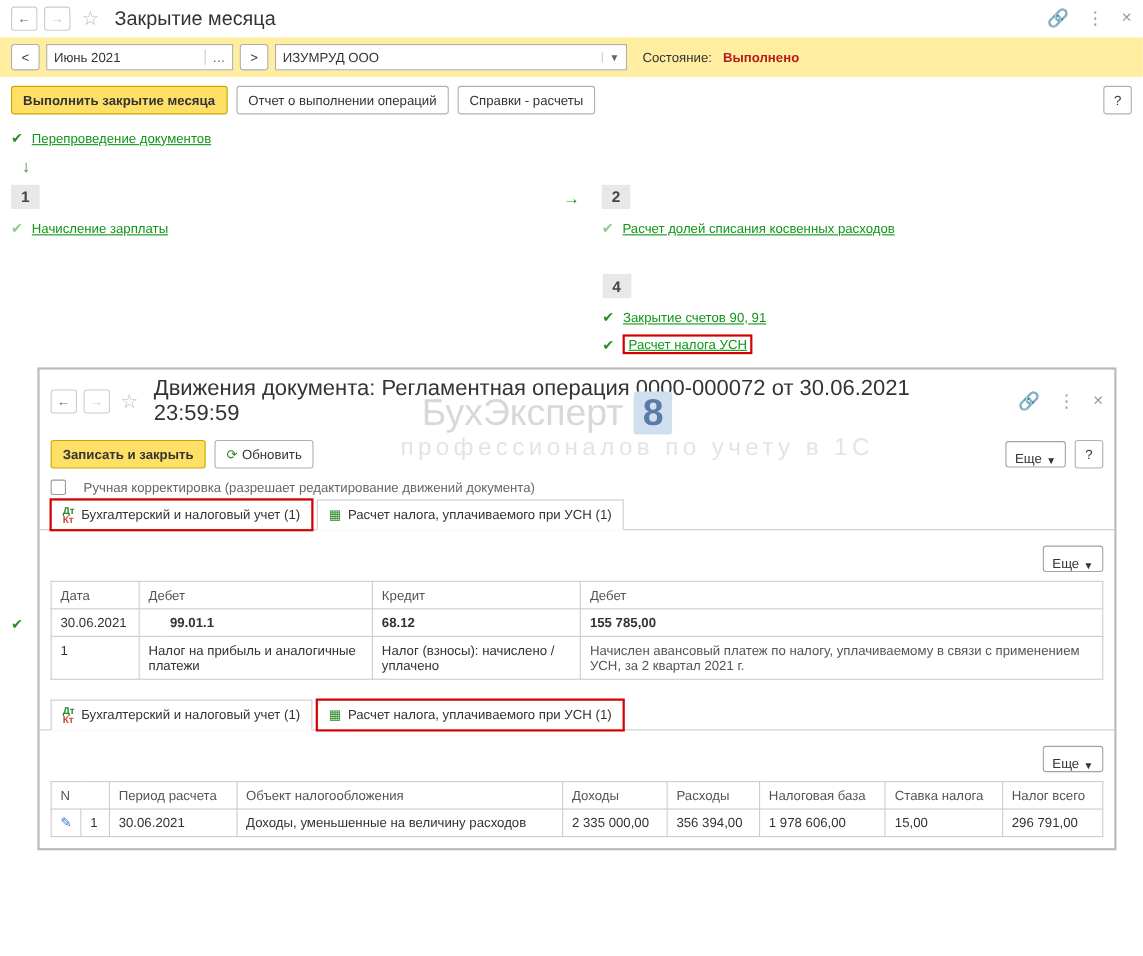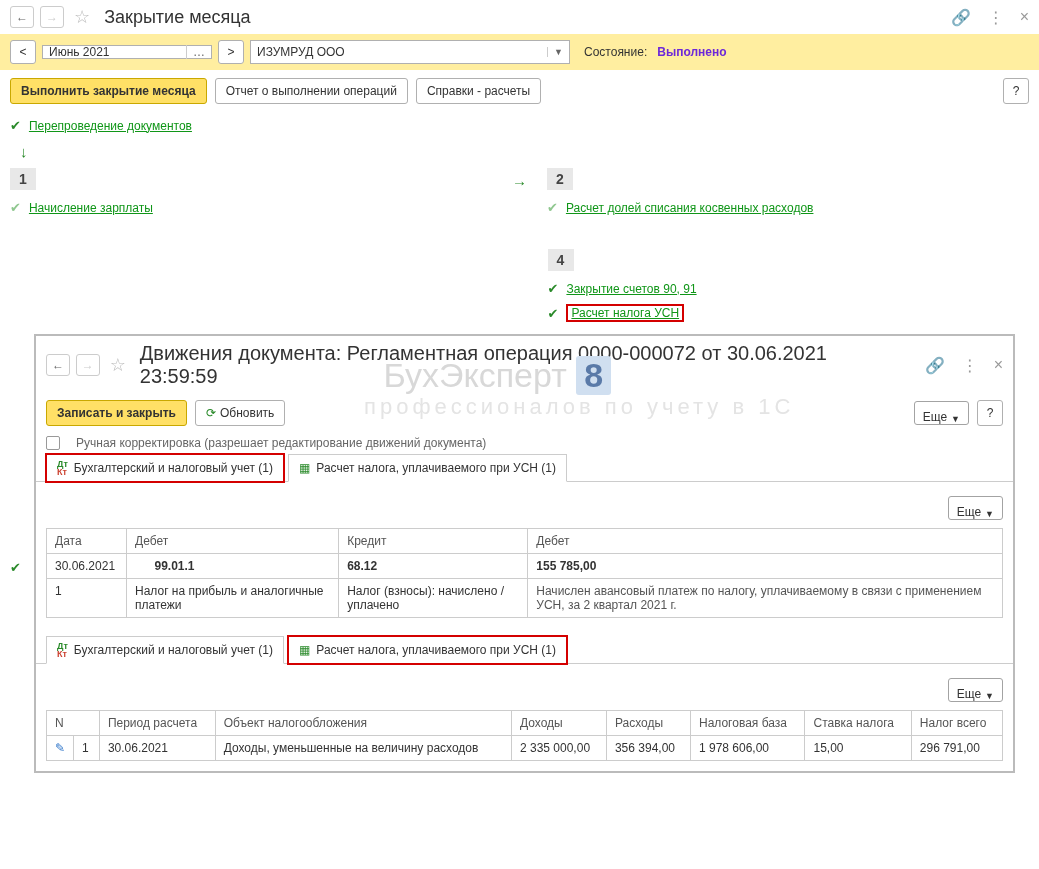--- a/index.html
+++ b/index.html
@@ -6,26 +6,26 @@
 *{box-sizing:border-box}
 .window{width:1039px}
 .titlebar{display:flex;align-items:center;padding:6px 10px;gap:6px}
 .nav-btn{width:24px;height:22px;border:1px solid #ccc;border-radius:3px;background:#fff;display:flex;align-items:center;justify-content:center;cursor:pointer;color:#666}
 .star{color:#bbb;font-size:18px;margin:0 4px}
 .title{font-size:18px;margin-left:4px}
 .spacer{flex:1}
 .tb-ico{color:#999;font-size:16px;margin-left:10px;cursor:pointer}
 .periodbar{background:#ffeea0;padding:6px 10px;display:flex;align-items:center;gap:6px}
 .sq-btn{width:26px;height:24px;border:1px solid #b0b0b0;background:#fff;border-radius:3px;display:flex;align-items:center;justify-content:center;cursor:pointer}
-.period-input{width:170px;height:14px;border:1px solid #b0b0b0;background:#fff;padding:0 6px;display:flex;align-items:center;justify-content:space-between}
+.period-input{width:170px;height:24px;border:1px solid #b0b0b0;background:#fff;padding:0 6px;display:flex;align-items:center;justify-content:space-between}
 .period-input .dots{border-left:1px solid #ccc;padding-left:6px;color:#666}
 .org-input{width:320px;height:24px;border:1px solid #b0b0b0;background:#fff;padding:0 6px;display:flex;align-items:center;justify-content:space-between}
 .org-input .dd{border-left:1px solid #ccc;padding-left:6px;color:#666;font-size:9px}
 .state-label{margin-left:8px;color:#333}
-.state-val{color:#6d28d9;font-weight:bold;margin-left:4px}
+.state-val{color:#b91c1c;font-weight:bold;margin-left:4px}
 .toolbar{padding:8px 10px;display:flex;align-items:center;gap:8px}
 .btn{height:26px;border:1px solid #b0b0b0;background:#fff;border-radius:3px;padding:12px 10px;display:flex;align-items:center;cursor:pointer}
 .btn.yellow{background:#ffe066;font-weight:bold;border-color:#c9a800}
 .btn.help{width:26px;justify-content:center;padding:0}
 .ops{padding:2px 10px}
 .op-row{display:flex;align-items:center;gap:8px;padding:4px 0}
 .chk{color:#2a8a2a;font-size:13px}
 .chk.dim{color:#8fc78f}
 .op-link{color:#109618;text-decoration:underline;cursor:pointer}
 .down-arrow{color:#2a8a2a;font-size:15px;margin:6px 0 6px 10px}

